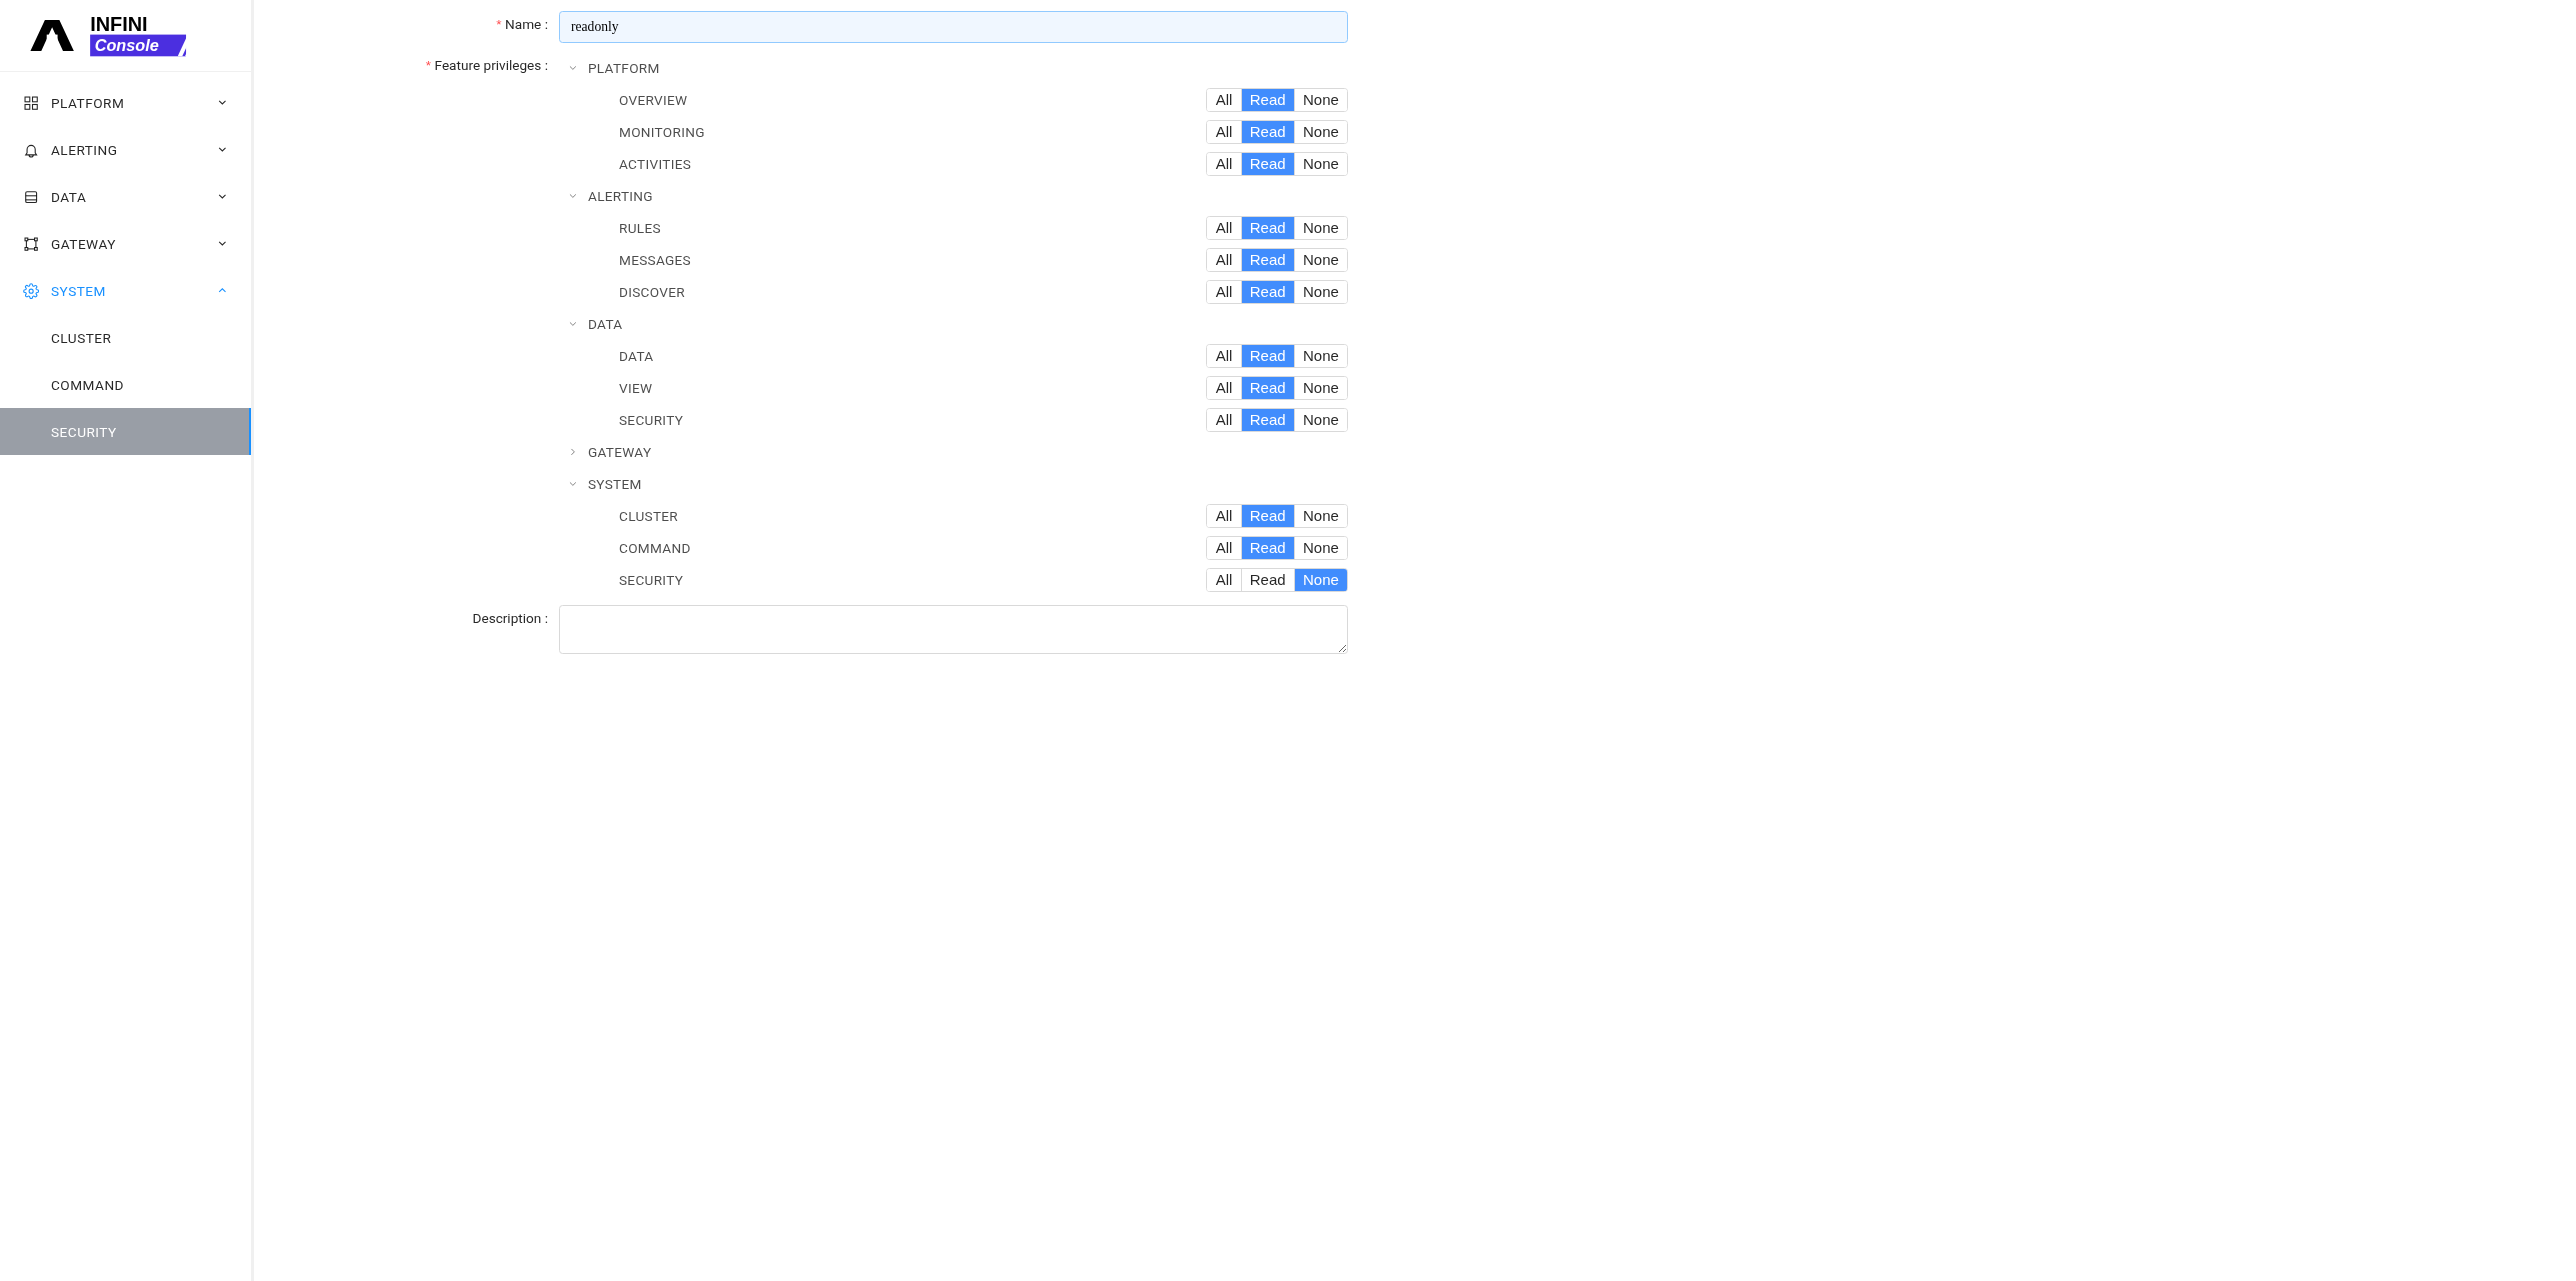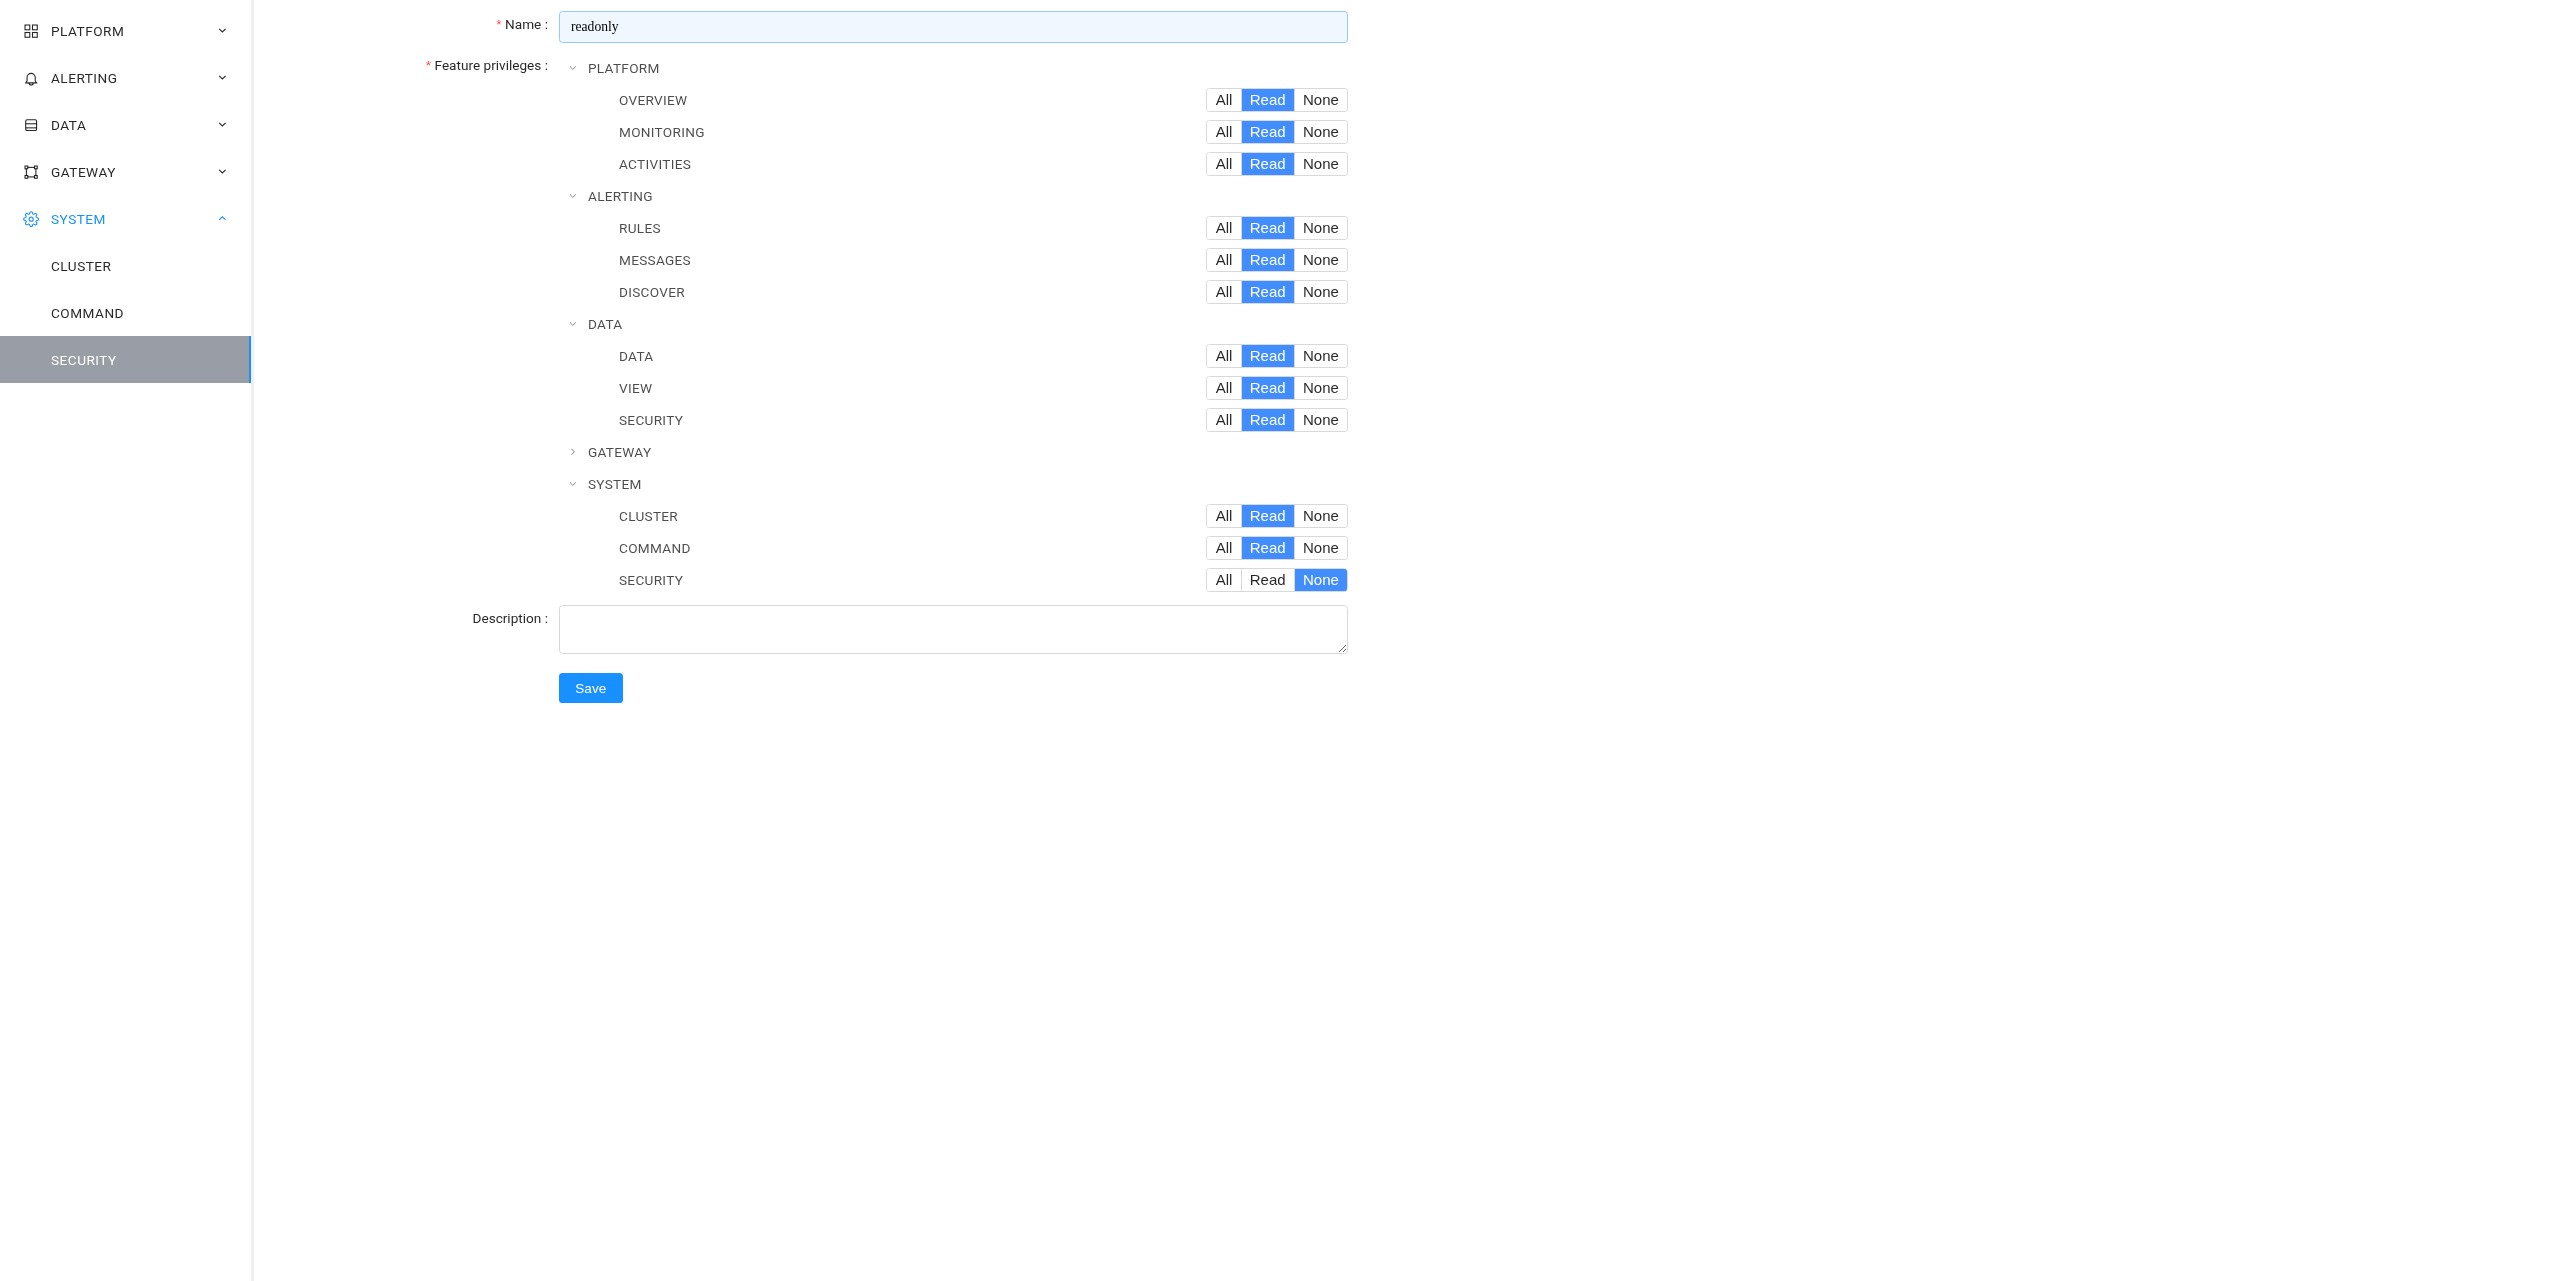--- a/index.html
+++ b/index.html
@@ -36,20 +36,38 @@
 .desc-area { width: 100%; min-height: 49px; border: 0.9px solid #d9d9d9; border-radius: 3.6px; padding: 5.4px 9px; font-size: 12.7px; font-family: inherit; resize: vertical; outline: none; }
 .save-row { margin-top: 16.3px; padding-left: 227px; }
 .save-btn { background: #1890ff; color: #fff; border: none; border-radius: 3.6px; padding: 7.3px 16.3px; font-size: 13.6px; cursor: pointer; }
 .colon::after { content: " :"; }
 </style>
 </head>
 <body>
 
 <div class="app">
   <aside class="sidebar">
+    <div class="logo-wrap">
+      <svg width="190" height="53" viewBox="0 0 210 58" style="font-size:14px">
+        <g transform="translate(0,6)">
+          <path d="M6 40 L22 6 L38 6 L54 40 L42 40 L30 14 L18 40 Z" fill="#000"></path>
+          <rect x="24" y="22" width="12" height="6" fill="#fff"></rect>
+        </g>
+        <text x="72" y="24" font-family="Arial Black,Arial,sans-serif" font-size="22" font-weight="900" fill="#000">INFINI</text>
+        <g transform="translate(72,28)">
+          <rect x="0" y="0" width="106" height="24" fill="#4b2fe0"></rect>
+          <text x="5" y="18" font-family="Arial Black,Arial,sans-serif" font-size="18" font-weight="900" fill="#fff" font-style="italic">Console</text>
+          <g fill="#fff" transform="translate(108,0) skewX(-25)">
+            <rect x="0" y="0" width="5" height="24"></rect>
+            <rect x="8" y="0" width="5" height="24"></rect>
+            <rect x="16" y="0" width="5" height="24"></rect>
+          </g>
+        </g>
+      </svg>
+    </div>
 
     <ul class="menu">
       <li class="menu-item">
         <span class="icon-slot">
             <svg viewBox="0 0 24 24" width="16.3" height="16.3" fill="none" stroke="currentColor" stroke-width="1.6">
               <rect x="3" y="3" width="7" height="7"></rect>
               <rect x="14" y="3" width="7" height="7"></rect>
               <rect x="3" y="14" width="7" height="7"></rect>
               <rect x="14" y="14" width="7" height="7"></rect>
             </svg>
@@ -281,19 +299,16 @@
       </div>
     </div>
 
     <div class="form-row">
       <div class="form-label"><span class="colon">Description</span></div>
       <div class="form-control">
         <textarea class="desc-area" style=""></textarea>
       </div>
     </div>
 
-    <div class="save-row">
-      <button class="save-btn">Save</button>
-    </div>
 
   </main>
 </div>
 
 
 </body></html>

